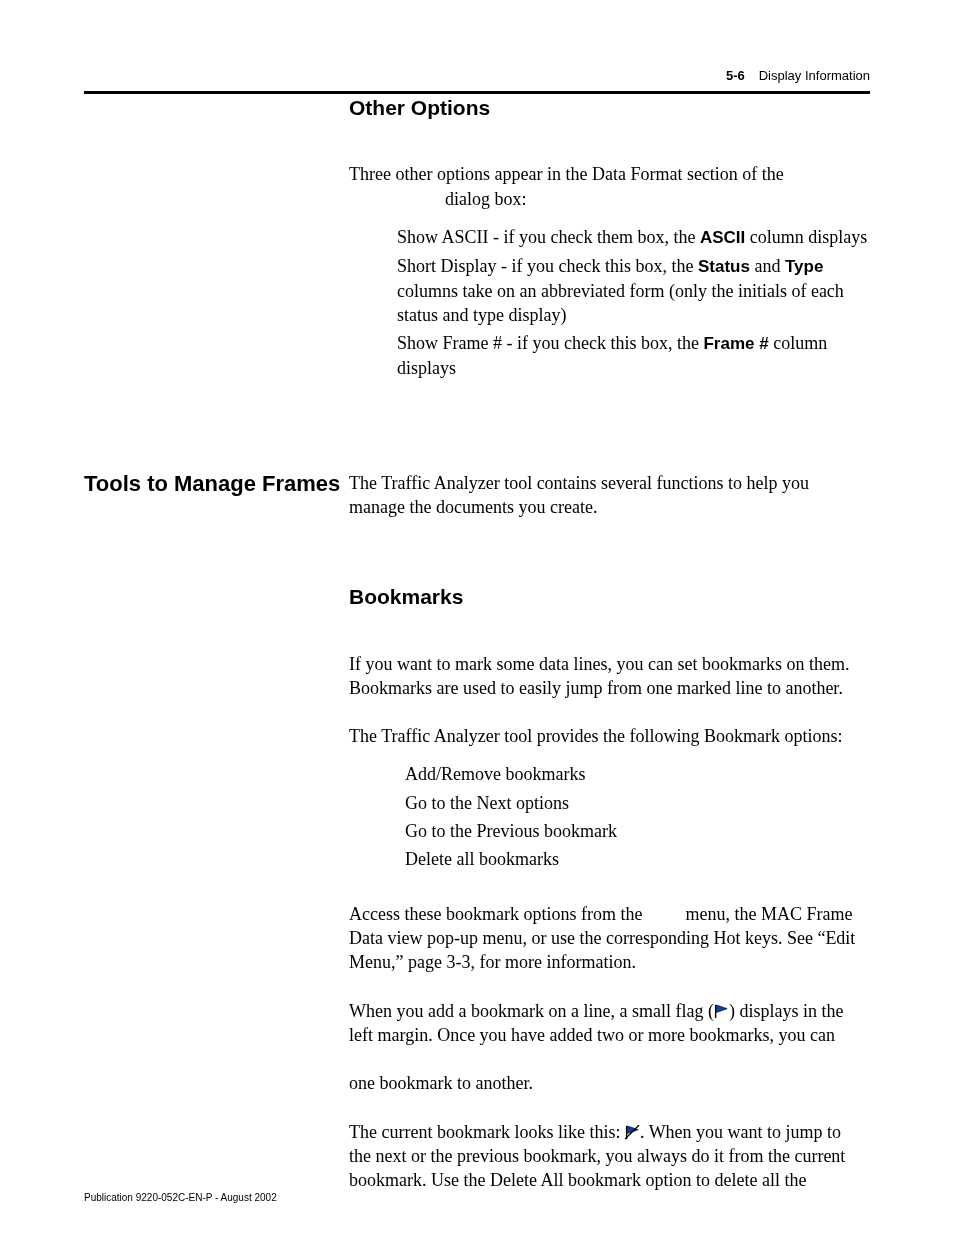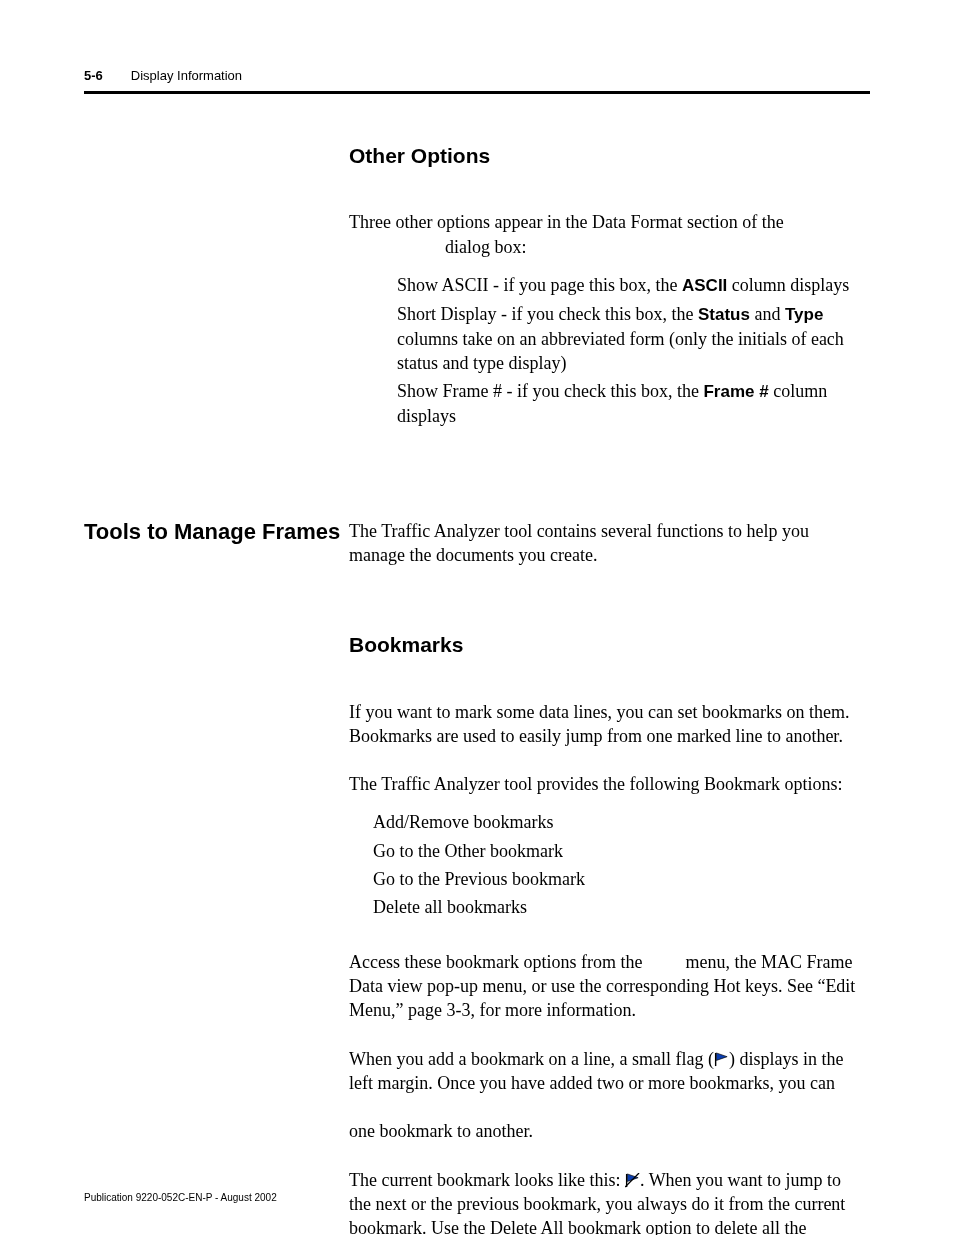--- a/index.html
+++ b/index.html
@@ -15,26 +15,26 @@
   .page {
     position: relative;
     width: 954px;
     height: 1235px;
     box-sizing: border-box;
     padding: 68px 84px 0 84px;
   }
   .header {
     display: flex;
     align-items: baseline;
-    gap: 28px;
+    gap: 14px;
     font-family: "Helvetica Neue", Helvetica, Arial, sans-serif;
     font-size: 13px;
     padding-bottom: 8px;
     border-bottom: 3px solid #000;
-    margin-bottom: 48px;
+    justify-content: flex-end;
   }
   .header .pagenum { font-weight: 700; }
   .header .hdrtxt { font-weight: 400; }
   .content-row {
     display: grid;
     grid-template-columns: 265px 1fr;
     column-gap: 0;
   }
   .left-col {
     font-family: "Helvetica Neue", Helvetica, Arial, sans-serif;
@@ -55,21 +55,21 @@
     font-family: Arial, "Helvetica Neue", Helvetica, sans-serif;
     font-weight: 700;
     font-size: 21px;
     font-stretch: condensed;
     margin: 0 0 40px 0;
   }
   .para { margin: 0 0 24px 0; }
   .para.tight { margin-bottom: 14px; }
   .indent-block { margin-left: 48px; margin-bottom: 30px; }
   .indent-block .indent-line { margin: 0 0 4px 0; }
-  .bullet-block { margin-left: 24px; margin-bottom: 30px; }
+  .bullet-block { margin-left: 56px; margin-bottom: 30px; }
   .bullet-line { margin: 0 0 4px 0; }
   .bold { font-weight: 700; font-family: Arial, "Helvetica Neue", Helvetica, sans-serif; font-size: 17px; margin-top: 21px;}
   .flag {
     display: inline-block;
     width: 15px; height: 14px;
     vertical-align: -2px;
   }
   .footer {
     position: absolute;
     left: 84px;
@@ -97,21 +97,21 @@
     <div class="right-col">
       <h2 class="subheading">Other Options</h2>
 
       <p class="para tight">
         <span>Three other options appear in the Data Format section of the</span><br>
         <span class="hanging" style="padding-left:96px">dialog box:</span>
       </p>
 
       <div class="indent-block">
         <p class="indent-line">
-          <span>Show ASCII - if you page this box, the </span><span class="bold">ASCII</span><span> column displays</span>
+          <span>Show ASCII - if you check them box, the </span><span class="bold">ASCII</span><span> column displays</span>
         </p>
         <p class="indent-line">
           <span>Short Display - if you check this box, the </span><span class="bold">Status</span><span> and </span><span class="bold">Type</span><br>
           <span>columns take on an abbreviated form (only the initials of each</span><br>
           <span>status and type display)</span>
         </p>
         <p class="indent-line">
           <span>Show Frame # - if you check this box, the </span><span class="bold">Frame #</span><span> column</span><br>
           <span>displays</span>
         </p>
@@ -137,21 +137,21 @@
 
       <p class="para">
         <span>If you want to mark some data lines, you can set bookmarks on them.</span><br>
         <span>Bookmarks are used to easily jump from one marked line to another.</span>
       </p>
 
       <p class="para tight">The Traffic Analyzer tool provides the following Bookmark options:</p>
 
       <div class="bullet-block">
         <p class="bullet-line">Add/Remove bookmarks</p>
-        <p class="bullet-line">Go to the Other bookmark</p>
+        <p class="bullet-line">Go to the Next options</p>
         <p class="bullet-line">Go to the Previous bookmark</p>
         <p class="bullet-line">Delete all bookmarks</p>
       </div>
 
       <p class="para">
         <span>Access these bookmark options from the </span><span class="edit-gap"></span><span> menu, the MAC Frame</span><br>
         <span>Data view pop-up menu, or use the corresponding Hot keys. See “Edit</span><br>
         <span>Menu,” page 3-3, for more information.</span>
       </p>
 

